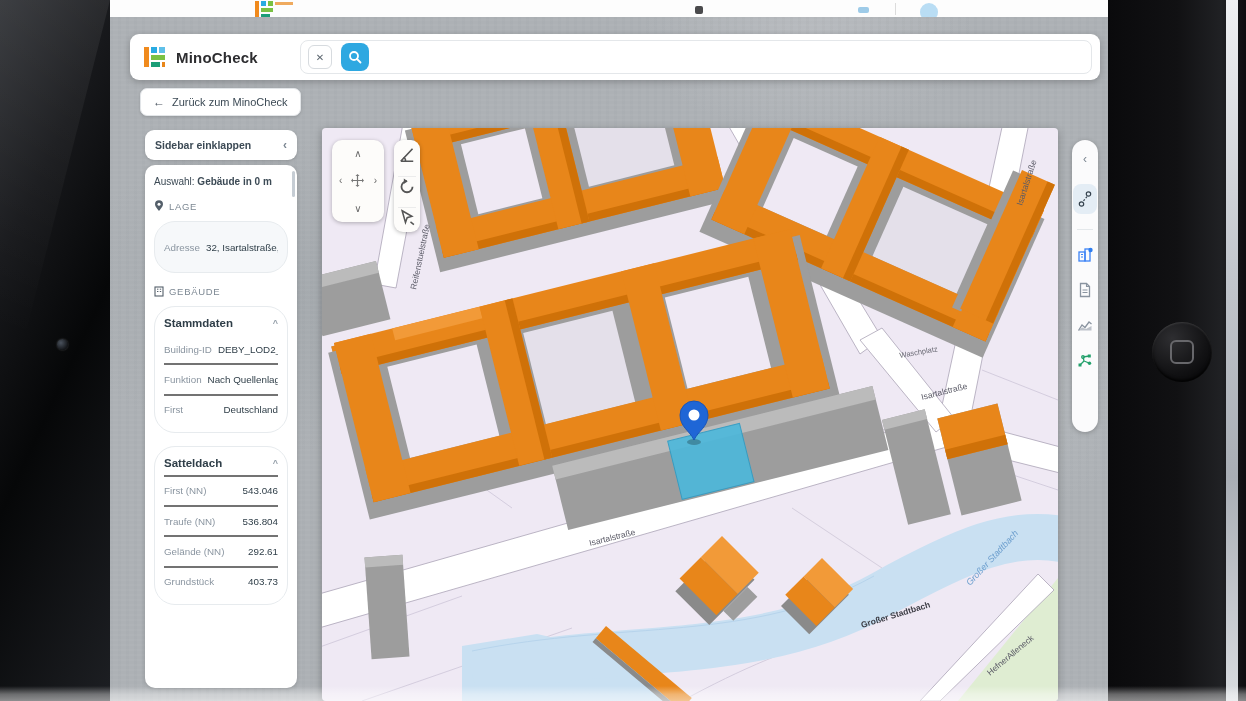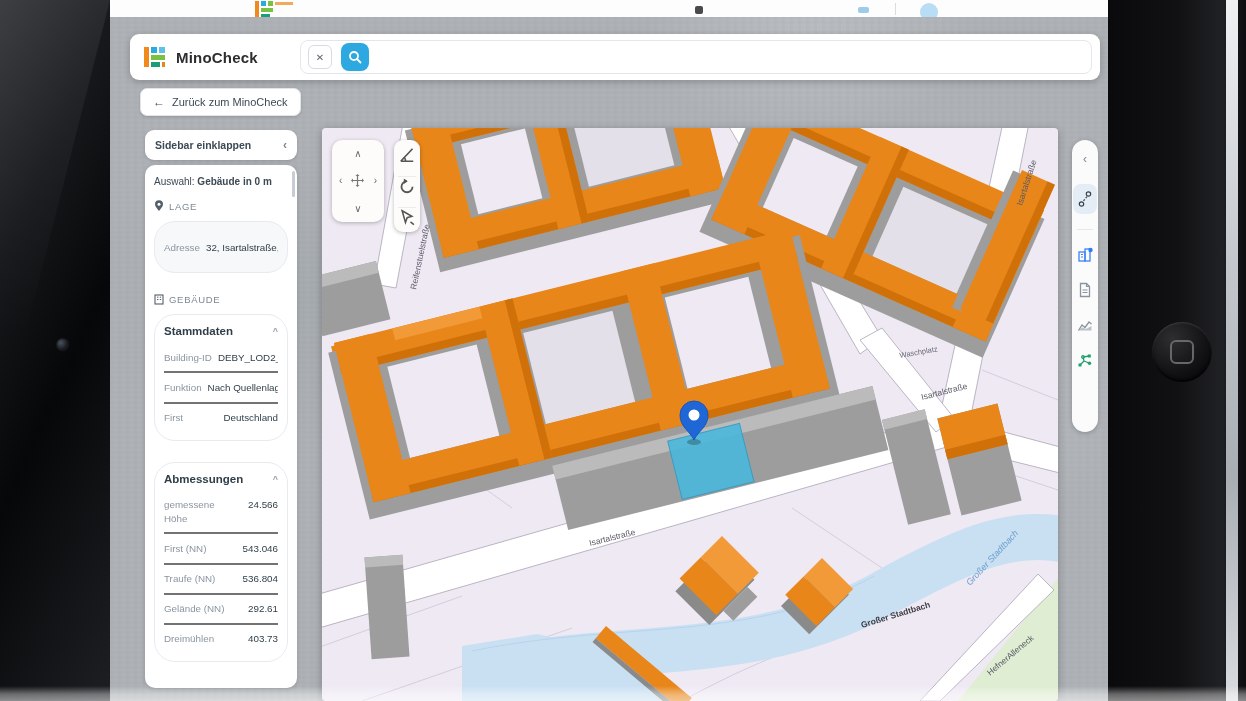--- a/index.html
+++ b/index.html
@@ -66,21 +66,21 @@
   .sidebar-head{background:#fff;border-radius:9px;height:30px;flex:none;display:flex;align-items:center;
     justify-content:space-between;padding:0 10px;font-size:10.5px;font-weight:bold;color:#3c4a55;
     box-shadow:0 1px 3px rgba(0,0,0,.16);cursor:pointer;gap:24px;}
   .sidebar-head .chev{color:#7b8691;font-size:12px;}
   .sidebar-body{background:#fff;border-radius:10px;margin-top:5px;flex:1;padding:11px 9px;
     box-shadow:0 1px 4px rgba(0,0,0,.16);overflow:hidden;position:relative;box-sizing:border-box;}
   .sb-title{display:flex;gap:6px;align-items:center;font-weight:bold;font-size:12.5px;color:#2f3e48;margin:1px 0 11px;}
   .sb-selection{font-size:10px;color:#3c4a55;margin-bottom:13px;}
   .sb-selection b{font-weight:bold;}
   .sec-head{display:flex;gap:5px;align-items:flex-end;font-size:9.5px;color:#7d8893;letter-spacing:.7px;margin:4px 0 9px;}
-  .card{border:1px solid #e7ebee;border-radius:21px;padding:8px 9px;margin-bottom:21px;background:#fff;}
+  .card{border:1px solid #e7ebee;border-radius:21px;padding:8px 9px;margin-bottom:13px;background:#fff;}
   .card.addr{background:#f6f8fa;padding:11px 9px;}
   .card-head{display:flex;justify-content:space-between;align-items:center;font-weight:bold;font-size:11.5px;
     color:#2f3e48;padding:2px 0 6px;}
   .card-head .chev{font-size:9px;color:#97a1ab;cursor:pointer;}
   .row{display:flex;justify-content:space-between;gap:6px;padding:7.5px 0;border-top:2px solid #737373;
     font-size:9.8px;line-height:1.35;}
   .row.first{border-top:none;}
   .lbl{color:#8a95a0;flex:none;max-width:62px;}
   .val{color:#2f3e48;text-align:right;overflow:hidden;white-space:nowrap;}
   .scroll-thumb{position:absolute;right:2px;top:6px;width:3px;height:26px;border-radius:2px;background:#c6cdd4;}
@@ -231,41 +231,37 @@
             <span class="val">Nach Quellenlage…</span>
           </div>
           <div class="row">
             <span class="lbl">First</span>
             <span class="val">Deutschland</span>
           </div>
         </div>
 
         <div class="card">
           <div class="card-head">
-            <span>Abmessungen</span>
+            <span>Satteldach</span>
             <span class="chev">^</span>
-          </div>
-          <div class="row first">
-            <span class="lbl">gemessene Höhe</span>
-            <span class="val">24.566</span>
           </div>
           <div class="row">
             <span class="lbl">First (NN)</span>
             <span class="val">543.046</span>
           </div>
           <div class="row">
             <span class="lbl">Traufe (NN)</span>
             <span class="val">536.804</span>
           </div>
           <div class="row">
             <span class="lbl">Gelände (NN)</span>
             <span class="val">292.61</span>
           </div>
           <div class="row">
-            <span class="lbl">Dreimühlen</span>
+            <span class="lbl">Grundstück</span>
             <span class="val">403.73</span>
           </div>
         </div>
 
         <div class="scroll-thumb"></div>
       </div>
     </div>
 
     <div class="map">
       <svg viewBox="0 0 736 573" preserveAspectRatio="none">

